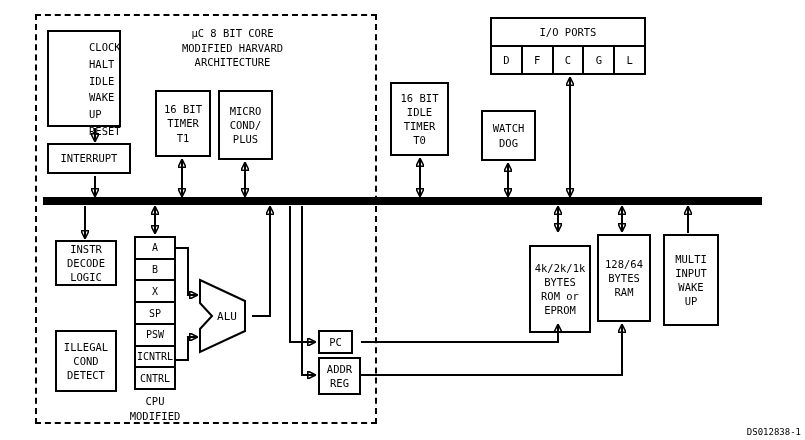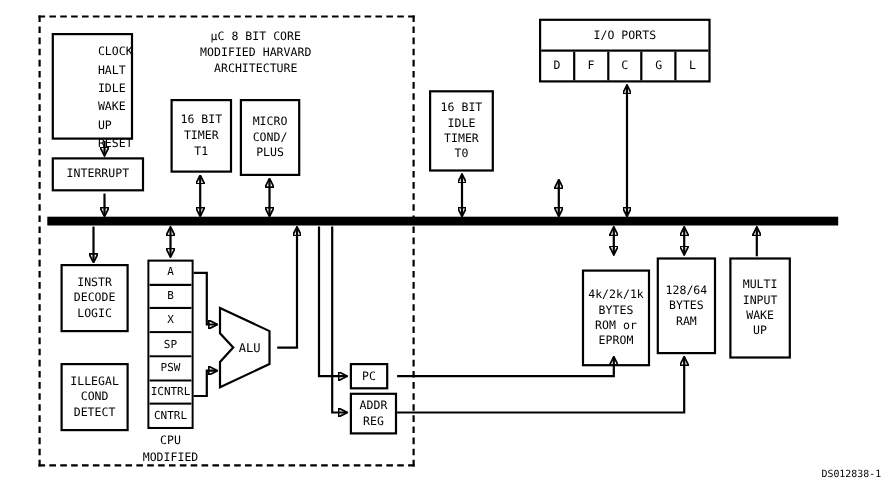--- a/index.html
+++ b/index.html
@@ -58,21 +58,21 @@
   <div class="box" style="left:47px; top:143px; width:84px; height:31px;">INTERRUPT</div>
 
   <div class="box" style="left:155px; top:90px; width:56px; height:67px;">16 BIT
 TIMER
 T1</div>
 
   <div class="box" style="left:218px; top:90px; width:55px; height:70px;">MICRO
 COND/
 PLUS</div>
 
-  <div class="box" style="left:55px; top:240px; width:62px; height:62px;">INSTR
+  <div class="box" style="left:55px; top:240px; width:62px; height:46px;">INSTR
 DECODE
 LOGIC</div>
 
   <div class="box" style="left:55px; top:330px; width:62px; height:62px;">ILLEGAL
 COND
 DETECT</div>
 
   <div class="stack" style="left:134px; top:236px; width:42px; height:154px;">
     <div class="cell">A</div>
     <div class="cell">B</div>
@@ -89,20 +89,22 @@
   <div class="box" style="left:318px; top:330px; width:35px; height:24px;">PC</div>
 
   <div class="box" style="left:318px; top:357px; width:43px; height:38px;">ADDR
 REG</div>
 
   <div class="box" style="left:390px; top:82px; width:59px; height:74px;">16 BIT
 IDLE
 TIMER
 T0</div>
 
+  <div class="box" style="left:481px; top:110px; width:55px; height:51px;">WATCH
+DOG</div>
 
   <div class="ioports" style="left:490px; top:17px; width:156px; height:58px;">
     <div class="title">I/O PORTS</div>
     <div class="cells">
       <div class="cell">D</div>
       <div class="cell">F</div>
       <div class="cell">C</div>
       <div class="cell">G</div>
       <div class="cell">L</div>
     </div>

